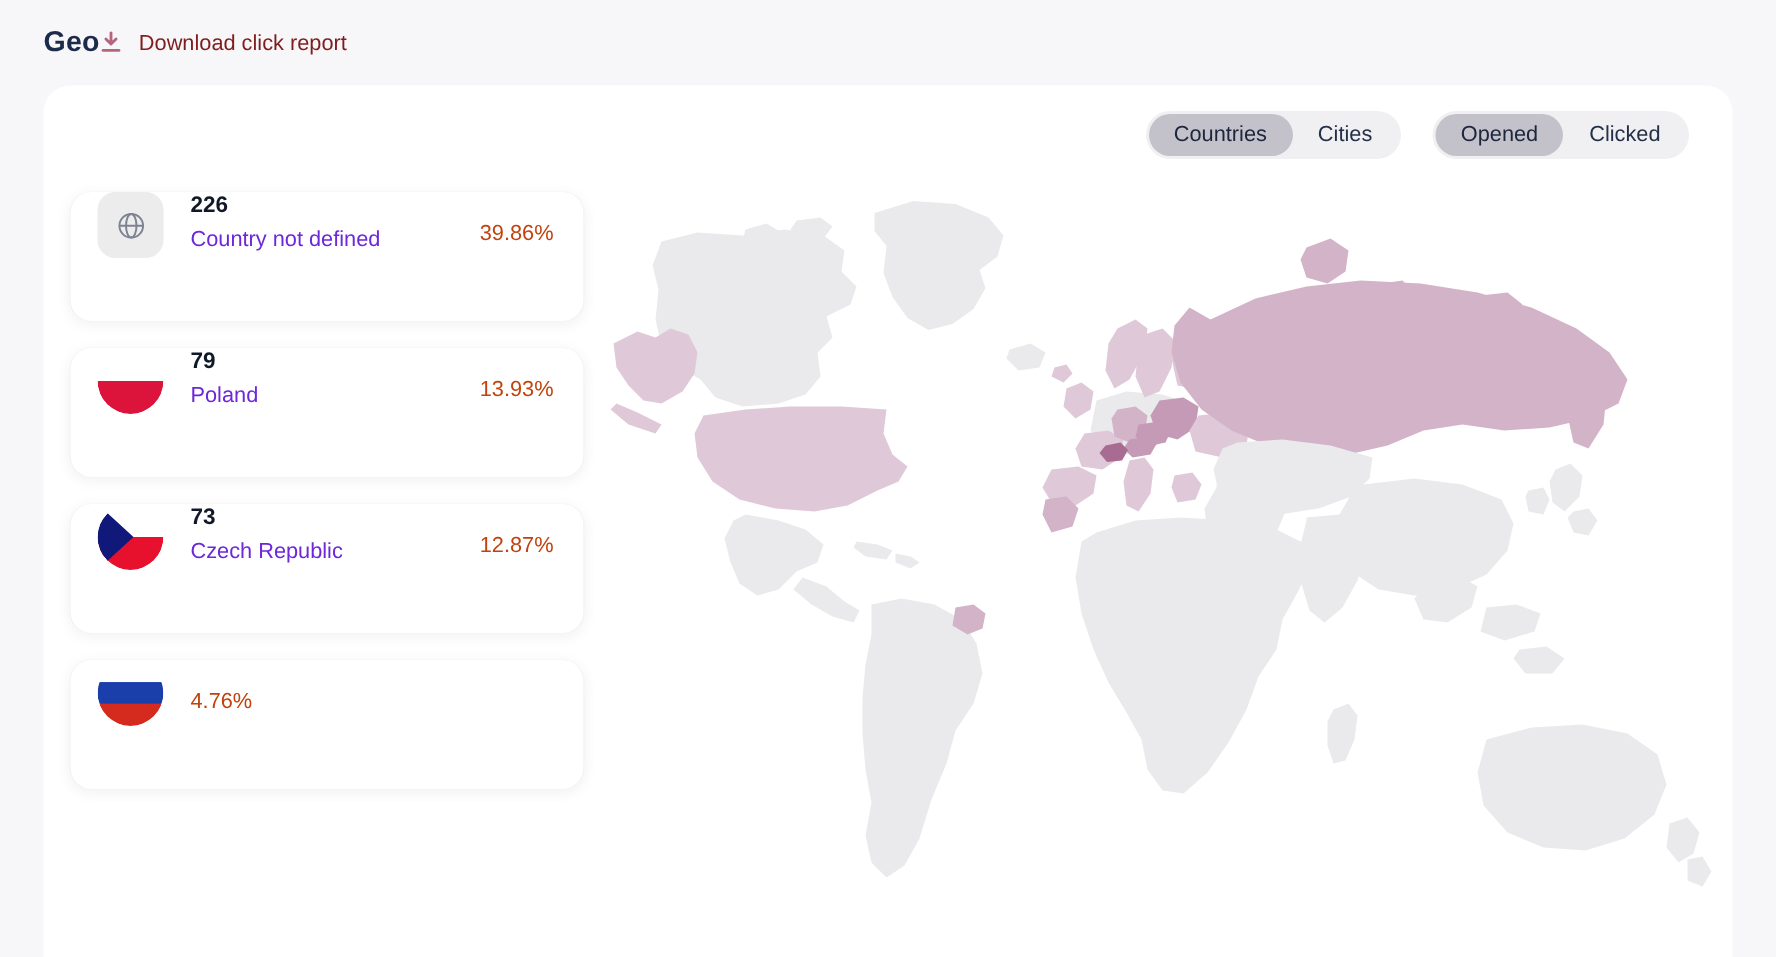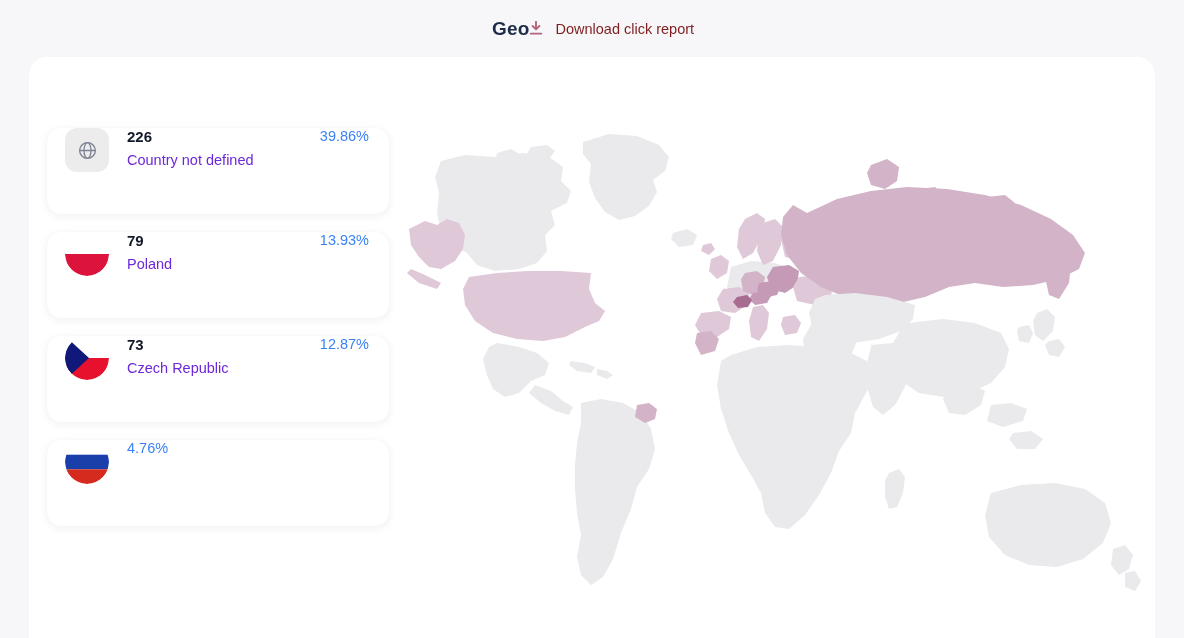--- a/index.html
+++ b/index.html
@@ -8,21 +8,21 @@
     font-family: "Liberation Sans", sans-serif;
     background: #f7f7f9;
     overflow: hidden;
   }
   .page { position: relative; width: 1184px; height: 638px; background: #f7f7f9; }
 
   
   .header {
     position: absolute; left: 0; top: 0; width: 1184px; height: 57px;
     background: #f7f7f9;
-    display: flex; align-items: center; justify-content: center;
+    display: flex; align-items: center; justify-content: flex-start;
   }
   .page-title {
     margin-left: 29px;
     font-size: 19px; font-weight: bold; color: #1c2b4a;
     letter-spacing: .2px;
   }
   .download-link {
     margin-right: 27px;
     display: flex; align-items: center; gap: 12px;
     color: #7f1d1d; font-size: 14.5px; cursor: pointer;
@@ -94,23 +94,24 @@
   .geo-count {
     font-size: 15px; font-weight: bold; color: #111827;
     line-height: 1.15;
   }
   .geo-name {
     font-size: 14.5px; color: #6d28d9;
     margin-top: 7px; line-height: 1.15;
     white-space: nowrap; overflow: hidden; text-overflow: ellipsis;
   }
   .geo-pct {
-    font-size: 14.5px; color: #3b82f6;
+    font-size: 14.5px; color: #c2410c;
     flex: 0 0 auto;
     align-self: flex-start;
+    margin-top: 20px;
   }
 
   
   .map-wrap {
     position: absolute; left: 372px; top: 60px;
     width: 754px; height: 540px;
     overflow: hidden;
   }
   .map-wrap svg { display: block; width: 100%; height: 100%; }
 </style>
@@ -127,20 +128,33 @@
           <path d="M7 0.8 L7 8.3 M7 8.3 L3.6 5.0 M7 8.3 L10.4 5.0" stroke="#b5667f" stroke-width="1.9" fill="none" stroke-linecap="round" stroke-linejoin="round"></path>
           <path d="M1.7 12.6 L12.3 12.6" stroke="#b5667f" stroke-width="1.9" stroke-linecap="round"></path>
         </svg>
       </span>
       <span>Download click report</span>
     </a>
   </div>
 
   <div class="card">
 
+    <div class="toggles">
+
+      <div class="segmented">
+        <button class="seg-btn active">Countries</button>
+        <button class="seg-btn">Cities</button>
+      </div>
+
+      <div class="segmented">
+        <button class="seg-btn active">Opened</button>
+        <button class="seg-btn">Clicked</button>
+      </div>
+
+    </div>
 
     <div class="geo-list">
 
       <div class="geo-item">
         <div class="flag-wrap">
           <div class="globe-box">
             <svg viewBox="0 0 24 24" width="21" height="21" aria-hidden="true">
               <circle cx="12" cy="12" r="9" fill="none" stroke="#7e8392" stroke-width="1.5"></circle>
               <ellipse cx="12" cy="12" rx="4" ry="9" fill="none" stroke="#7e8392" stroke-width="1.5"></ellipse>
               <path d="M3 12 L21 12" stroke="#7e8392" stroke-width="1.5"></path>

